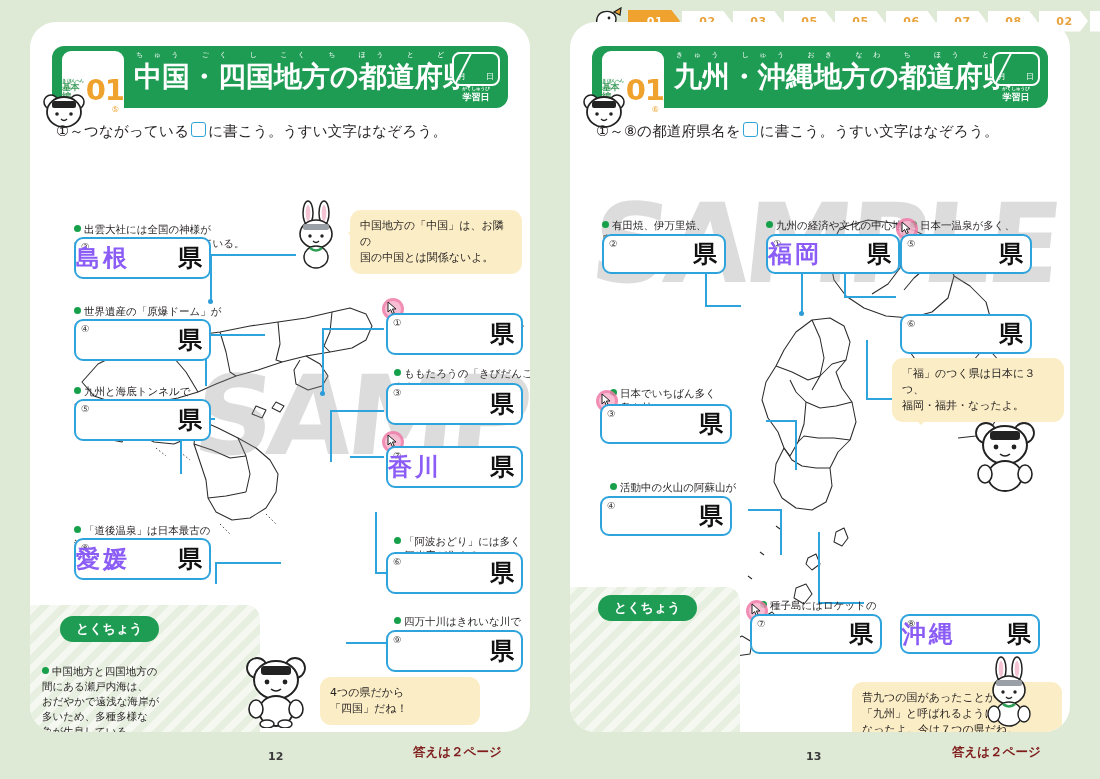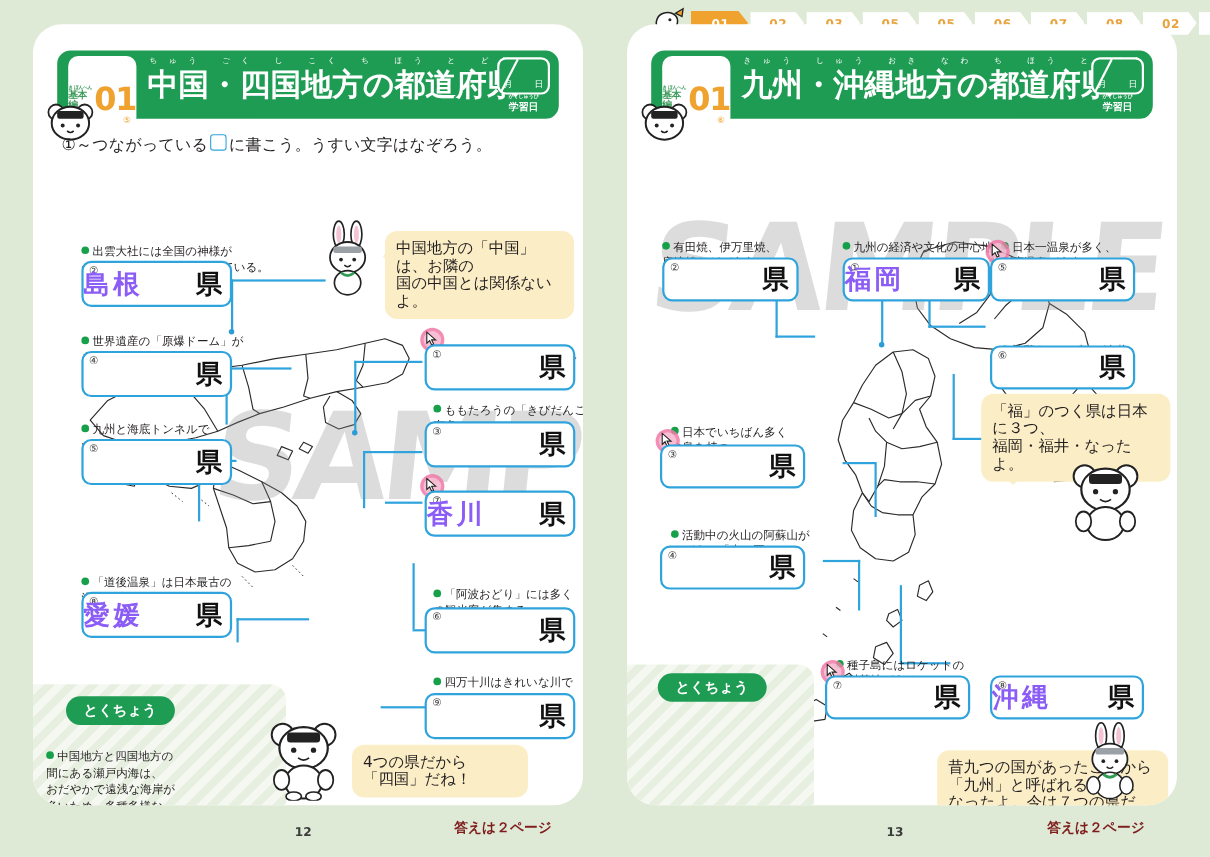--- a/index.html
+++ b/index.html
@@ -80,30 +80,30 @@
   .ln{position:absolute;background:#2ea3dc;}
   .dot{position:absolute;width:5px;height:5px;border-radius:50%;background:#2c9cd6;}
 
   
   .cursor{position:absolute;width:22px;height:22px;}
   .cursor .halo{position:absolute;inset:0;border-radius:50%;background:#f07ba8;opacity:.85;}
   .cursor .halo:before{content:"";position:absolute;inset:3px;border-radius:50%;background:#f7b3cd;}
   .cursor svg{position:absolute;left:5px;top:3px;}
 
   
-  .bub{position:absolute;background:#fbeec6;border-radius:11px;font-size:14px;line-height:16px;
+  .bub{position:absolute;background:#fbeec6;border-radius:11px;font-size:11px;line-height:16px;
     color:#231f20;padding:8px 10px;white-space:pre-line;}
   .bub.tail-left:after{content:"";position:absolute;left:-9px;top:16px;border:7px solid transparent;border-right-color:#fbeec6;}
   .bub.tail-bl:after{content:"";position:absolute;left:22px;bottom:-10px;border:7px solid transparent;border-top-color:#fbeec6;}
   .bub.tail-br:after{content:"";position:absolute;right:18px;bottom:-10px;border:7px solid transparent;border-top-color:#fbeec6;}
 
   
   .toku{position:absolute;background:
       repeating-linear-gradient(-45deg,#e7f0e0 0 7px,#f4f8f1 7px 14px);
-      border-radius:0 0 16px 0;margin-top:17px;}
+      border-radius:0 0 16px 0;}
   .toku.tl{border-radius:0 14px 0 0;}
   .toku-pill{position:absolute;background:#1f9c53;border-radius:14px;color:#fff;
     font-size:13px;font-weight:bold;padding:4px 16px;}
   .toku-body{position:absolute;font-size:10.5px;line-height:15px;color:#231f20;white-space:pre-line;}
   .toku-body .bull{display:inline-block;width:7px;height:7px;border-radius:50%;background:#16a04a;margin-right:3px;vertical-align:1px;}
 
   
   .pgno{position:absolute;font-size:11px;font-weight:bold;color:#3b3b3b;}
   .ans-note{position:absolute;font-size:12.5px;font-weight:bold;color:#7f1d1d;}
 
@@ -412,20 +412,23 @@
           <circle cx="11" cy="12" r="7" fill="#fff" stroke="#222" stroke-width="1.6"></circle>
           <circle cx="37" cy="12" r="7" fill="#fff" stroke="#222" stroke-width="1.6"></circle>
           <ellipse cx="24" cy="22" rx="17" ry="15" fill="#fff" stroke="#222" stroke-width="1.8"></ellipse>
           <rect x="12" y="11" width="24" height="7" rx="2" fill="#222"></rect>
           <circle cx="17" cy="24" r="1.8" fill="#222"></circle>
             <circle cx="31" cy="24" r="1.8" fill="#222"></circle>
           <path d="M21 29 q3 3 6 0" stroke="#222" stroke-width="1.4" fill="none"></path>
         </svg>
       </div>
 
+      <div class="instr">
+        <span>①～⑧の都道府県名を</span><span class="sqbox"></span><span>に書こう。うすい文字はなぞろう。</span>
+      </div>
 
       <div class="mapwrap" style="left:130px;top:190px;width:330px;height:450px;">
         <svg width="330" height="450" viewBox="0 0 330 450">
           <g fill="none" stroke="#2b2b2b" stroke-width="1.05" stroke-linejoin="round">
 
             <path d="M140 16 L168 8 L200 12 L226 24 L246 42 L254 64 L248 86 L232 100 L210 106 L186 104 L164 96 L146 84 L134 68 L130 48 L134 28 Z"></path>
             <path d="M200 12 L206 34 L200 56 L188 72 L172 82"></path>
             <path d="M246 42 L228 54 L214 66 L204 78"></path>
             <path d="M254 64 L270 74 L286 90 L292 112 L286 134 L272 150 L254 160 L236 162 L220 154 L210 140 L208 122 L214 104"></path>
             <path d="M286 134 L300 150 L308 172 L304 196 L292 214 L276 224 L258 226"></path>

